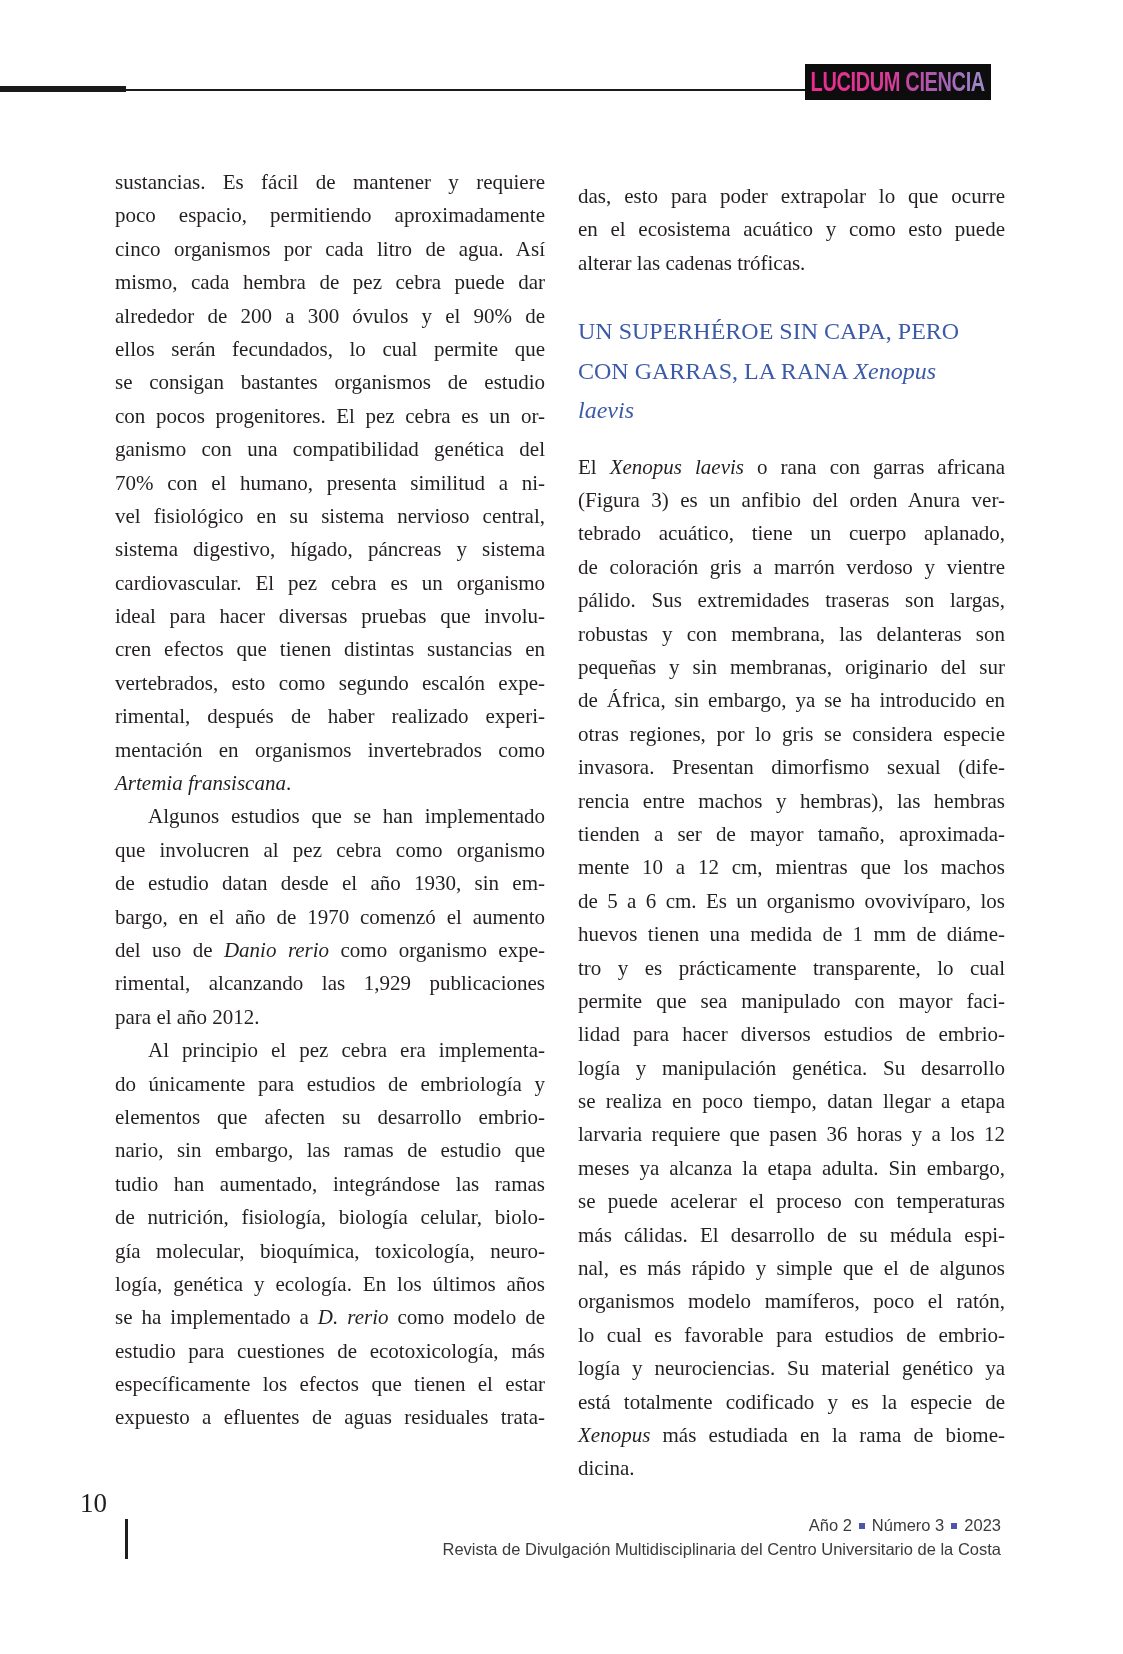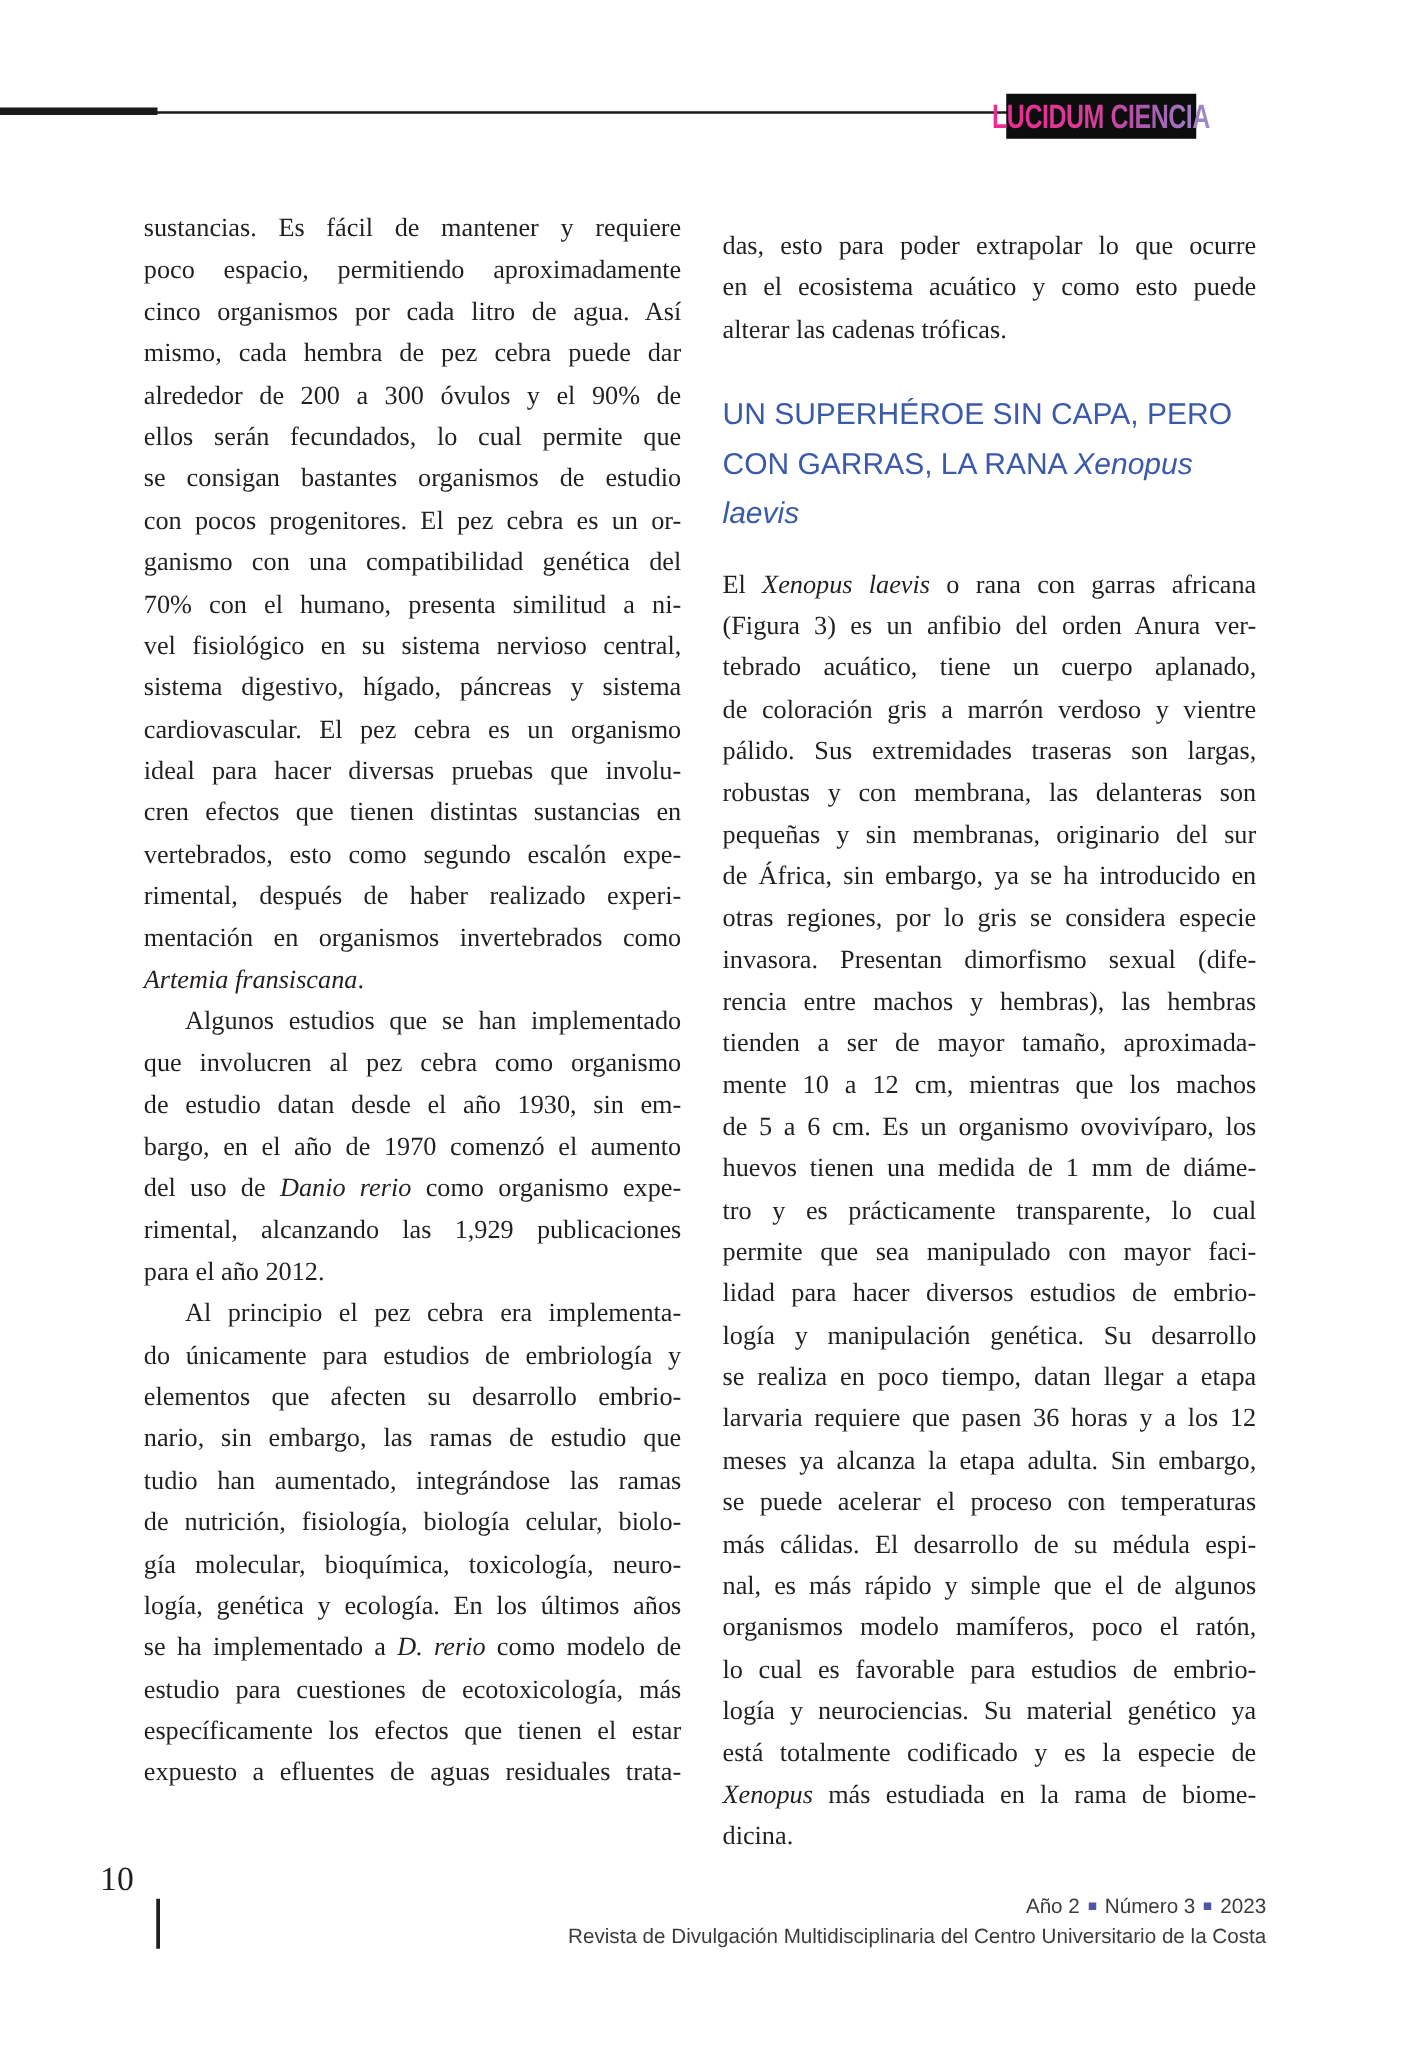--- a/index.html
+++ b/index.html
@@ -8,21 +8,21 @@
     font-family:"Liberation Serif","DejaVu Serif",serif;
     color:var(--text,#231f20);
     overflow:hidden;
   }
   .abs{position:absolute;}
 
   
   .rule-thin{left:0;top:89px;width:806px;height:2px;background:#1a1a1a;}
   .rule-thick{left:0;top:86px;width:126px;height:6px;background:#1a1a1a;}
   .logo-box{
-    left:805px;top:75px;width:152px;height:36px;background:#0d0d0d;
+    left:805px;top:64px;width:186px;height:36px;background:#0d0d0d;
     display:flex;align-items:center;justify-content:center;
   }
   .logo-text{
     font-family:"Liberation Sans","DejaVu Sans",sans-serif;
     font-weight:700;font-size:27px;letter-spacing:-0.5px;white-space:nowrap;
     transform:scaleX(0.74);transform-origin:center;
     background:linear-gradient(90deg,var(--logo_pink,#ee2a90) 0%,#d93b97 45%,#a75bb0 72%,var(--logo_purple,#9b8cc9) 100%);
     -webkit-background-clip:text;background-clip:text;color:transparent;
   }
 
@@ -31,30 +31,30 @@
   .col-left{left:115px;top:166px;}
   .col-right{left:578px;top:180px;width:427px;}
   .line{
     text-align:justify;text-align-last:justify;
     line-height:33.4px;height:33.4px;white-space:normal;
   }
   .lastline{text-align-last:left;}
   .indent{text-indent:33px;}
   .heading-block{
     margin:32px 0 20px 0;
-    font-family:Liberation Sans, sans-serif;
+    font-family:Liberation Serif, serif;
     font-size:24px;line-height:39.5px;color:var(--heading_blue,#3b5aa8);
   }
   .hline{text-align:left;}
 
   
   .page-number{left:80px;top:1488px;font-size:27px;color:#1f1f1f;}
   .footer-bar{left:125px;top:1519px;width:3px;height:40px;background:#1f1f1f;}
   .footer-right{
-    right:110px;top:1513px;text-align:right;
+    right:122px;top:1513px;text-align:right;
     font-family:"Liberation Sans","DejaVu Sans",sans-serif;
     font-size:16.5px;line-height:24px;color:#3b3b3b;
   }
   .issue-line{white-space:nowrap;}
   .bullet{
     display:inline-block;width:6px;height:6px;background:var(--bullet,#4f56a5);
     margin:0 7px 2px 7px;vertical-align:middle;
   }
   i{font-style:italic;}
 </style>

